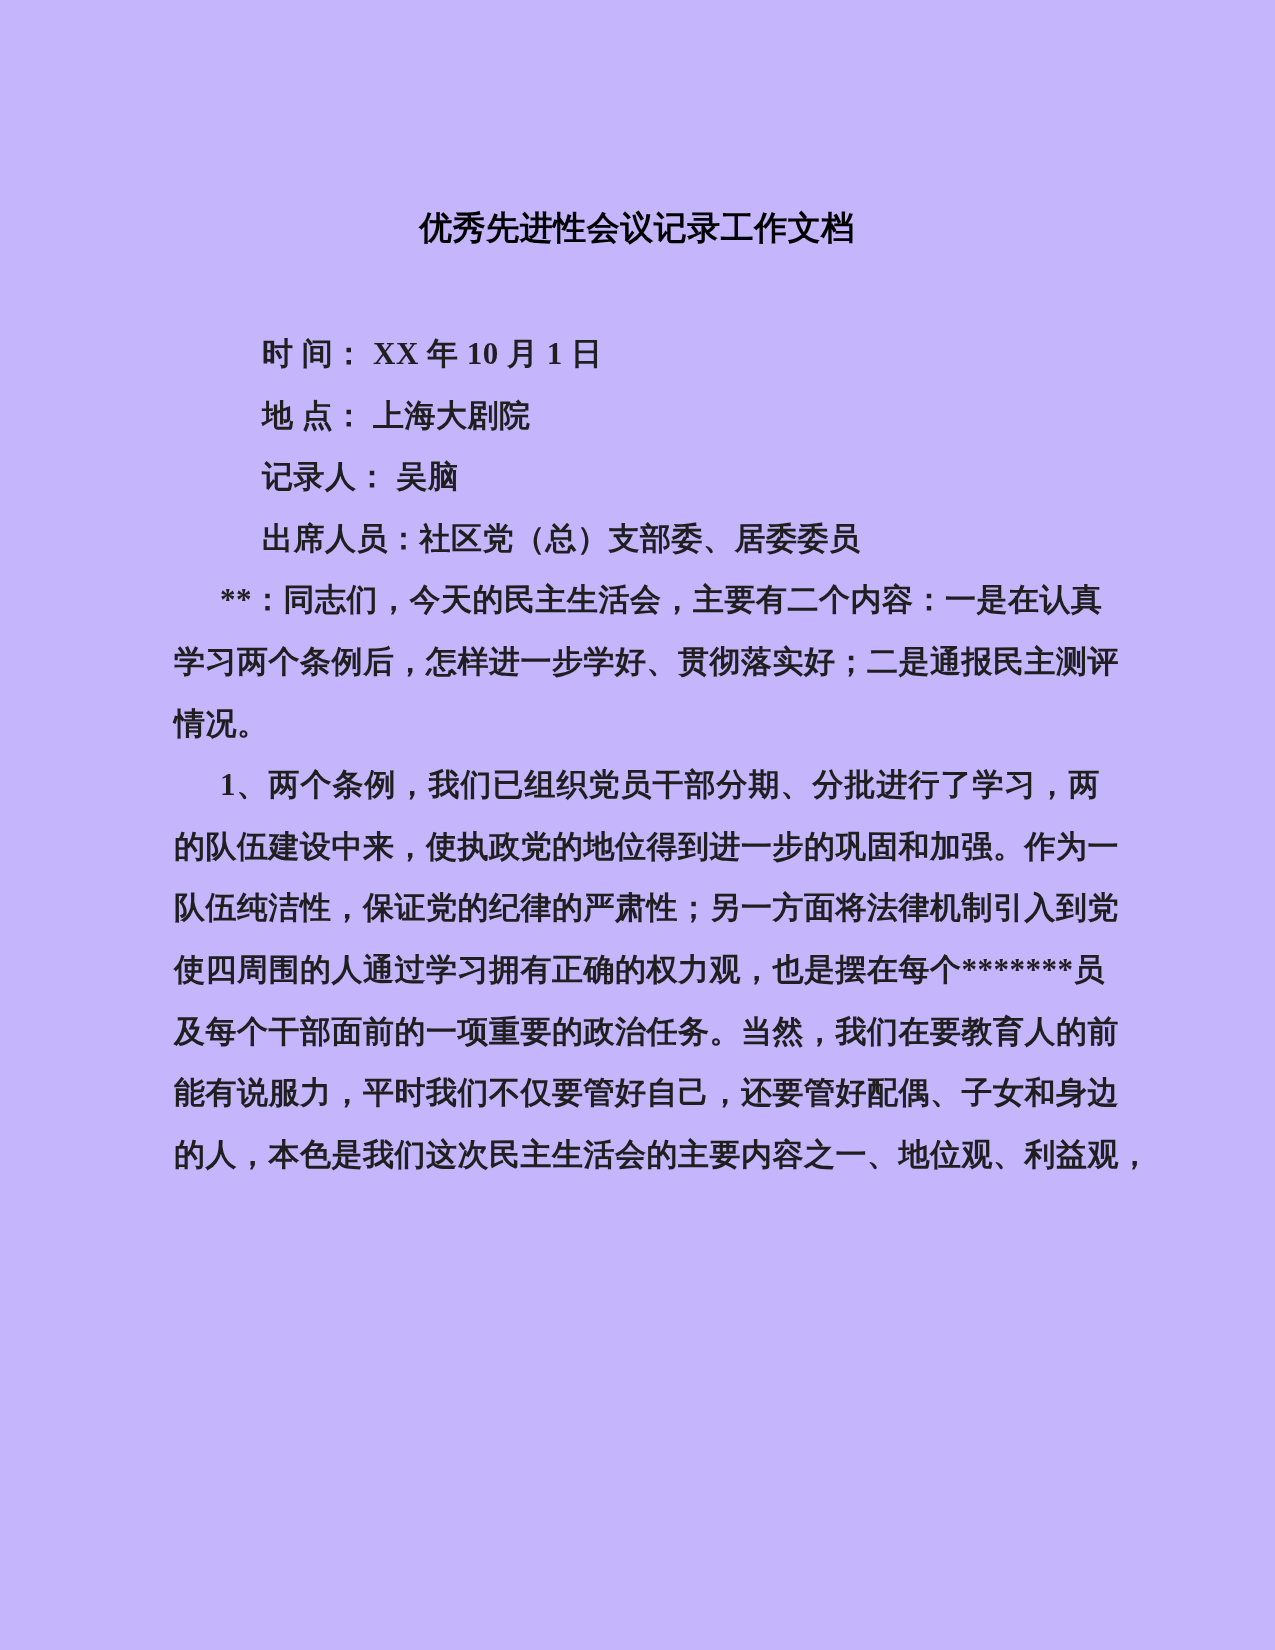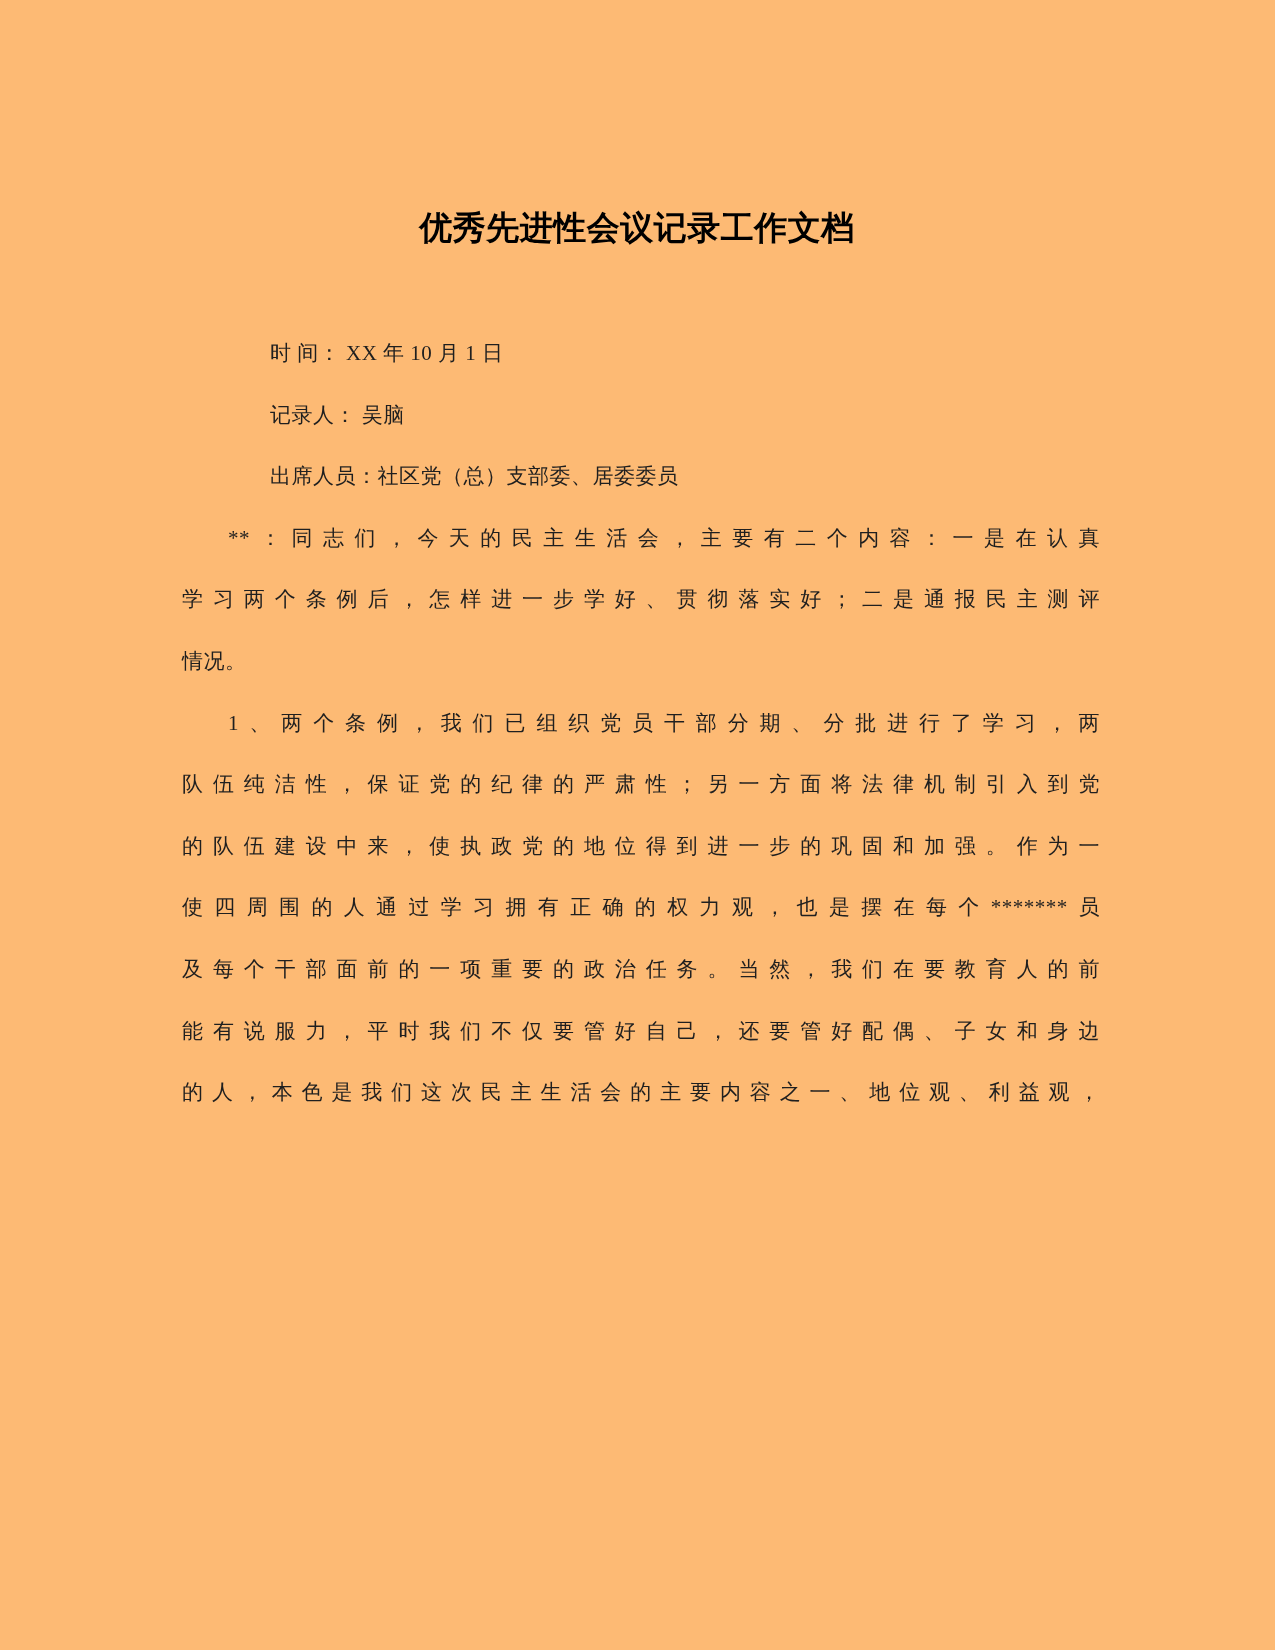--- a/index.html
+++ b/index.html
@@ -4,21 +4,21 @@
 <style>
   html, body {
     margin: 0;
     padding: 0;
     background: #ffffff;
   }
   .page {
     position: relative;
     width: 1275px;
     height: 1650px;
-    background: #fdba74;
+    background: #c4b5fd;
     overflow: hidden;
     font-family: "Liberation Serif", serif;
     color: #1f1f1f;
   }
   .content {
     position: absolute;
     left: 174px;
     top: 199px;
     width: 926px;
   }
@@ -27,63 +27,63 @@
     font-family: "Liberation Sans", sans-serif;
     font-weight: 700;
     font-size: 33px;
     line-height: 58px;
     letter-spacing: 0.5px;
     text-align: center;
     color: #000000;
     white-space: nowrap;
   }
   .line {
-    font-size: 21px;
+    font-size: 31px;
     line-height: 61.6px;
     letter-spacing: 0.5px;
     white-space: nowrap;
-    font-weight: 400;
-    margin-left: 8px;
+    font-weight: 700;
   }
   .indent3 { text-indent: 88px; }
   .indent2 { text-indent: 46px; }
   .fill {
     text-align: justify;
     text-align-last: justify;
     -moz-text-align-last: justify;
   }
 </style>
 </head>
 <body>
 
 <div class="page">
   <div class="content">
 
     <h1 class="title">优秀先进性会议记录工作文档</h1>
 
     <div class="line indent3">时 间： XX 年 10 月 1 日</div>
 
+    <div class="line indent3">地 点： 上海大剧院</div>
 
 
     <div class="line indent3">记录人： 吴脑</div>
 
     <div class="line indent3">出席人员：社区党（总）支部委、居委委员</div>
 
     <div class="line indent2 fill">**：同志们，今天的民主生活会，主要有二个内容：一是在认真</div>
 
     <div class="line fill">学习两个条例后，怎样进一步学好、贯彻落实好；二是通报民主测评</div>
 
     <div class="line">情况。</div>
 
     <div class="line indent2 fill">1、两个条例，我们已组织党员干部分期、分批进行了学习，两</div>
 
 
+    <div class="line fill">的队伍建设中来，使执政党的地位得到进一步的巩固和加强。作为一</div>
+
     <div class="line fill">队伍纯洁性，保证党的纪律的严肃性；另一方面将法律机制引入到党</div>
-
-    <div class="line fill">的队伍建设中来，使执政党的地位得到进一步的巩固和加强。作为一</div>
 
 
     <div class="line fill">使四周围的人通过学习拥有正确的权力观，也是摆在每个*******员</div>
 
     <div class="line fill">及每个干部面前的一项重要的政治任务。当然，我们在要教育人的前</div>
 
 
     <div class="line fill">能有说服力，平时我们不仅要管好自己，还要管好配偶、子女和身边</div>
 
     <div class="line fill">的人，本色是我们这次民主生活会的主要内容之一、地位观、利益观，</div>

